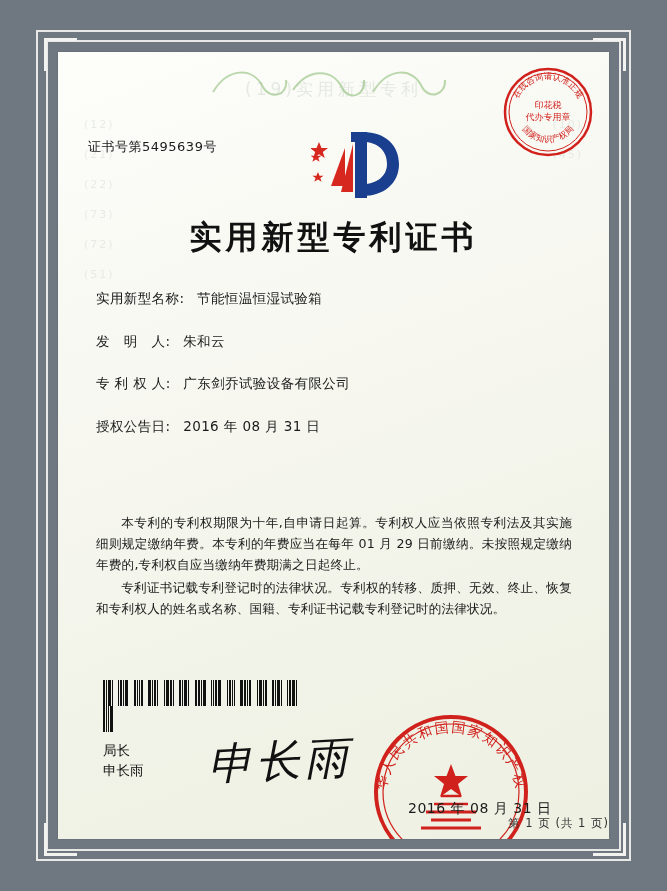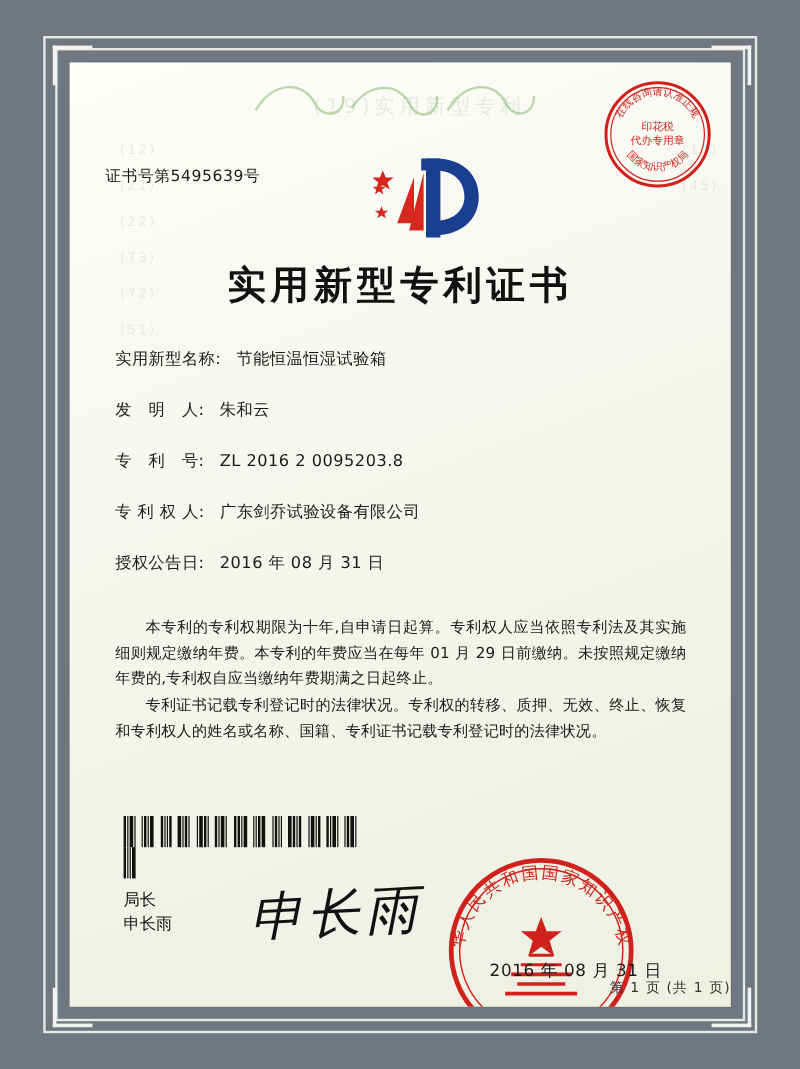--- a/index.html
+++ b/index.html
@@ -62,21 +62,21 @@
     width: 551px;
     height: 787px;
     background: linear-gradient(160deg, #fdfdfa 0%, #f8f8f2 35%, #f3f4ea 60%, #eef0e2 100%);
     overflow: hidden;
     box-shadow: 0 0 2px rgba(0,0,0,.15);
   }
 
   
   .watermark {
     position: absolute;
-    left: 16px; top: 0;
+    left: 0; top: 0;
     width: 100%; height: 100%;
     color: #cfd8d0;
     opacity: .45;
     font-size: 11px;
     line-height: 30px;
     padding: 22px 26px;
     box-sizing: border-box;
     font-family: "DejaVu Sans", sans-serif;
     letter-spacing: 2px;
     pointer-events: none;
@@ -329,24 +329,20 @@
     <div class="doc-title">实用新型专利证书</div>
 
     <div class="fields">
       <div class="field">
         <span class="lbl">实用新型名称:</span>
         <span class="val">节能恒温恒湿试验箱</span>
       </div>
       <div class="field">
         <span class="lbl">发　明　人:</span>
         <span class="val">朱和云</span>
-      </div>
-      <div class="field">
-        <span class="lbl">专　利　号:</span>
-        <span class="val">ZL 2016 2 0095203.8</span>
       </div>
       <div class="field">
         <span class="lbl">专 利 权 人:</span>
         <span class="val">广东剑乔试验设备有限公司</span>
       </div>
       <div class="field">
         <span class="lbl">授权公告日:</span>
         <span class="val">2016 年 08 月 31 日</span>
       </div>
     </div>

